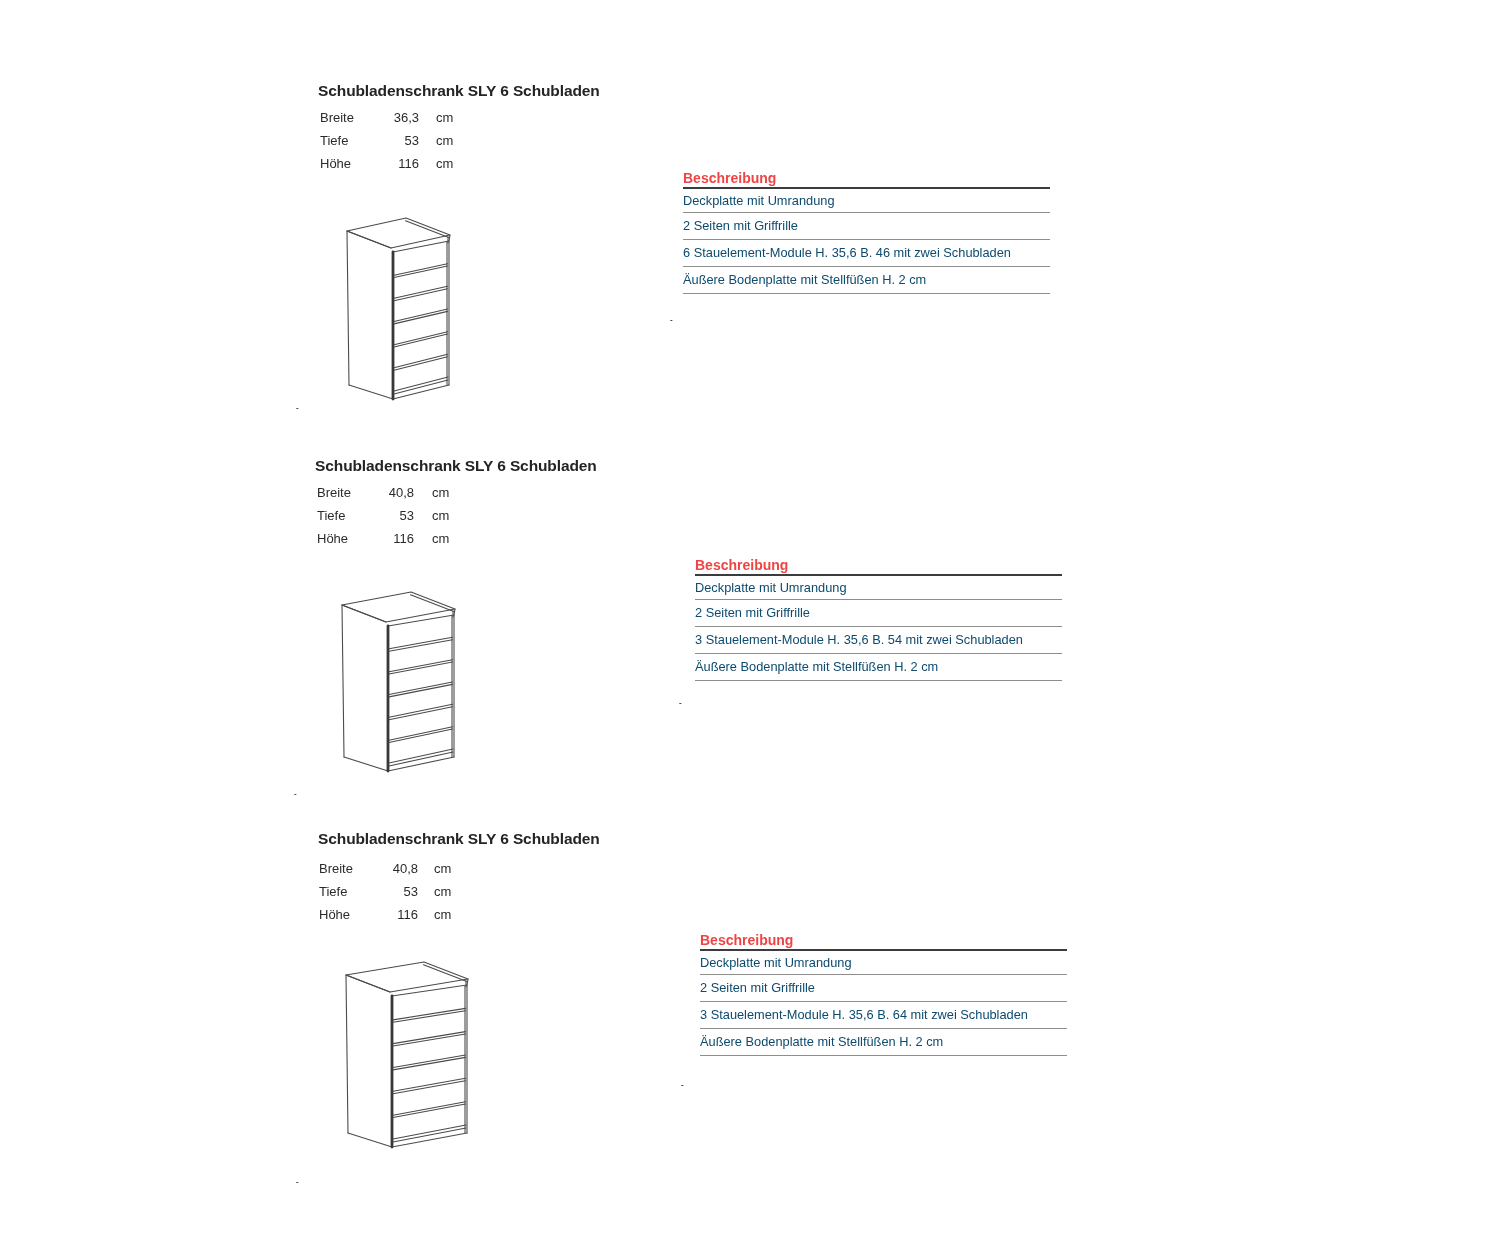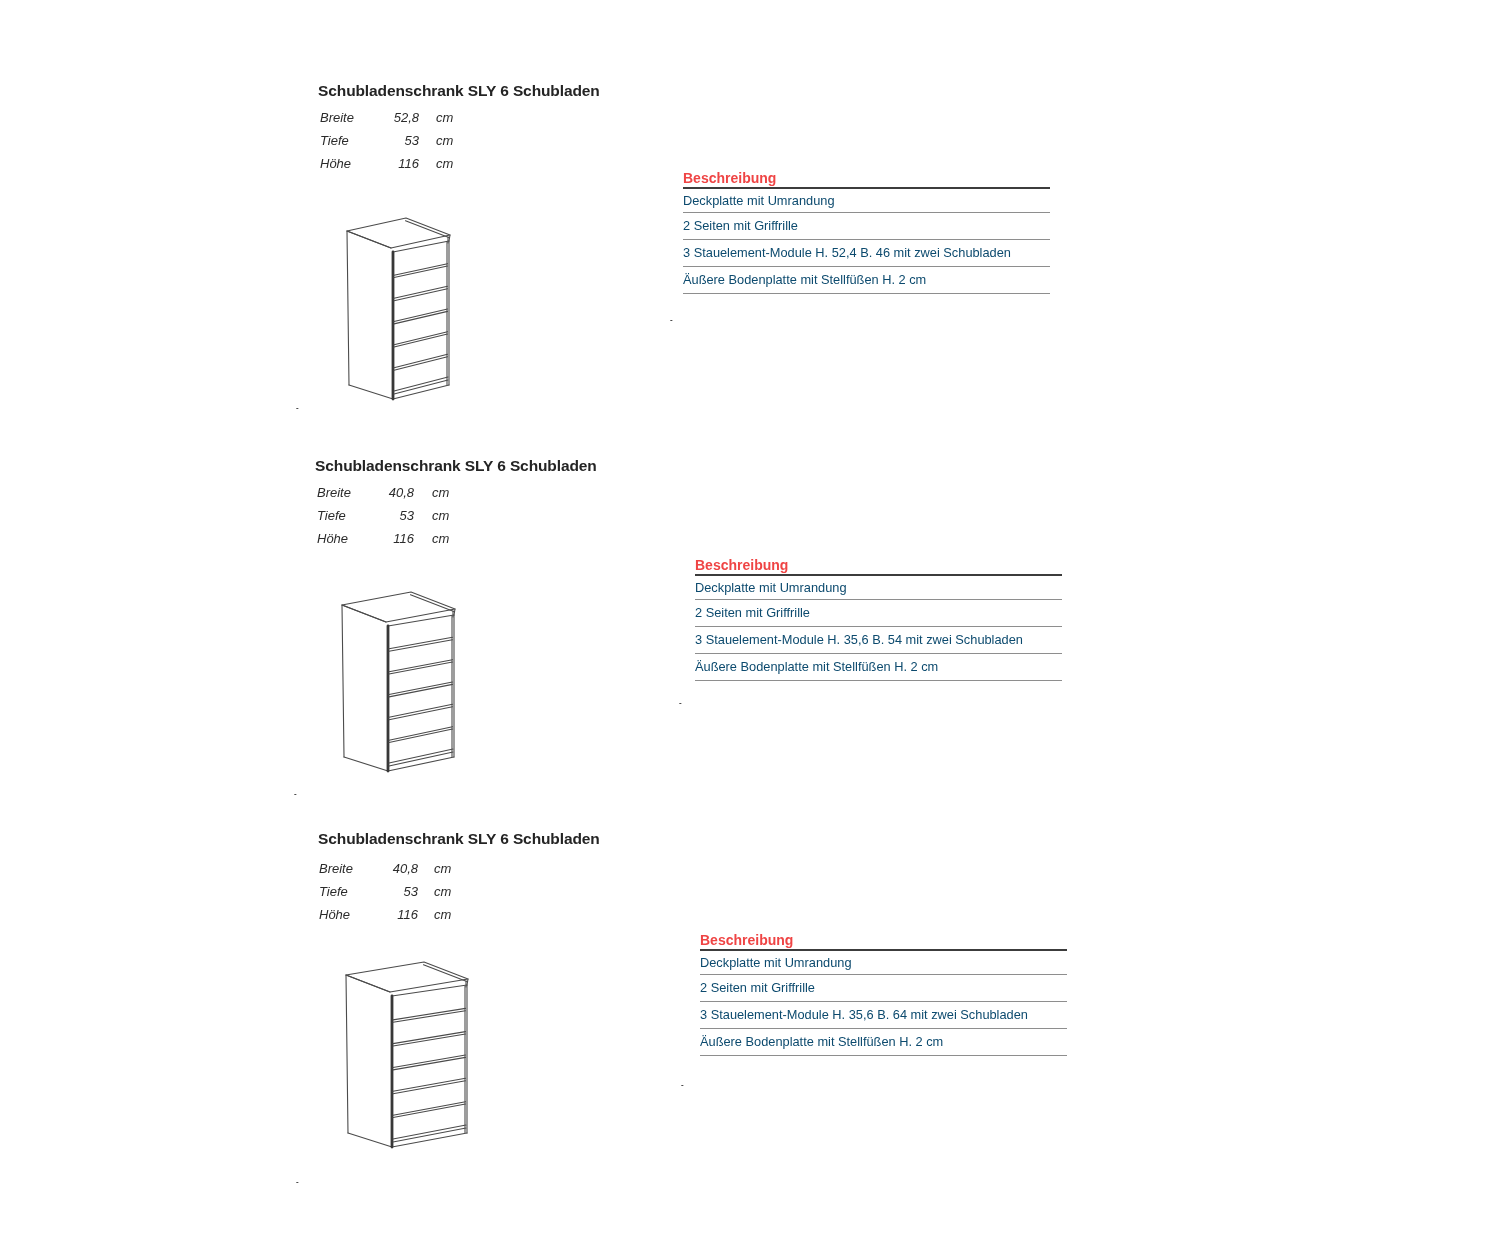--- a/index.html
+++ b/index.html
@@ -1,40 +1,40 @@
 <!DOCTYPE html>
 <html><head>
 <meta charset="utf-8">
 <style>
   html,body{margin:0;padding:0;background:#ffffff;}
   #canvas{position:relative;width:1500px;height:1250px;background:#ffffff;overflow:hidden;
           font-family:"Liberation Sans","DejaVu Sans",sans-serif;color:#262626;}
   .section{position:absolute;left:0;width:1364px;}
   .title{position:absolute;margin:0;font-size:15.5px;font-weight:700;letter-spacing:-0.1px;color:#242424;white-space:nowrap;}
-  .dim-label,.dim-value,.dim-unit{position:absolute;font-size:13px;color:#2b2b2b;white-space:nowrap;font-style:italic;}
+  .dim-label,.dim-value,.dim-unit{position:absolute;font-size:13px;color:#2b2b2b;white-space:nowrap;}
   .dim-value{text-align:right;width:62px;}
   .cabinet{position:absolute;}
   .desc{position:absolute;width:367px;}
   .desc-header{position:absolute;left:0;top:0;font-size:14px;font-weight:700;color:#ef4444;white-space:nowrap;}
   .rule{position:absolute;left:0;width:367px;height:1px;background:#8e8e8e;}
   .rule.dark{height:2px;background:#3c3c3c;}
   .desc-row{position:absolute;left:0;font-size:12.8px;color:#0c4a6e;white-space:nowrap;}
   .mark{position:absolute;font-size:8px;font-weight:700;color:#333;line-height:4px;}
 </style>
 </head>
 <body>
 
 <div id="canvas">
 
   <div class="section" style="top:82px;height:375px;">
     <h2 class="title" style="left:318px;top:0;">Schubladenschrank SLY 6 Schubladen</h2>
 
     <div>
       <span class="dim-label" style="left:320px;top:28px;">Breite</span>
-      <span class="dim-value" style="left:357px;top:28px;">52,8</span>
+      <span class="dim-value" style="left:357px;top:28px;">36,3</span>
       <span class="dim-unit" style="left:436px;top:28px;">cm</span>
     </div>
     <div>
       <span class="dim-label" style="left:320px;top:51px;">Tiefe</span>
       <span class="dim-value" style="left:357px;top:51px;">53</span>
       <span class="dim-unit" style="left:436px;top:51px;">cm</span>
     </div>
     <div>
       <span class="dim-label" style="left:320px;top:74px;">Höhe</span>
       <span class="dim-value" style="left:357px;top:74px;">116</span>
@@ -68,21 +68,21 @@
         <line x1="48" y1="154.23333333333335" x2="101.5" y2="140.73333333333335" stroke="#4b4b4b" stroke-width="1.1" stroke-linecap="round"></line>
       </svg>
 
     <div class="desc" style="left:683px;top:88px;">
       <div class="desc-header">Beschreibung</div>
       <div class="rule dark" style="top:17px;"></div>
       <div class="desc-row" style="top:23px;">Deckplatte mit Umrandung</div>
       <div class="rule" style="top:42px;"></div>
       <div class="desc-row" style="top:48px;">2 Seiten mit Griffrille</div>
       <div class="rule" style="top:69px;"></div>
-      <div class="desc-row" style="top:75px;">3 Stauelement-Module H. 52,4 B. 46 mit zwei Schubladen</div>
+      <div class="desc-row" style="top:75px;">6 Stauelement-Module H. 35,6 B. 46 mit zwei Schubladen</div>
       <div class="rule" style="top:96px;"></div>
       <div class="desc-row" style="top:102px;">Äußere Bodenplatte mit Stellfüßen H. 2 cm</div>
       <div class="rule" style="top:123px;"></div>
     </div>
 
     <span class="mark" style="left:670px;top:236px;">-</span>
     <span class="mark" style="left:296px;top:324px;">-</span>
   </div>
 
   <div class="section" style="top:457px;height:373px;">

